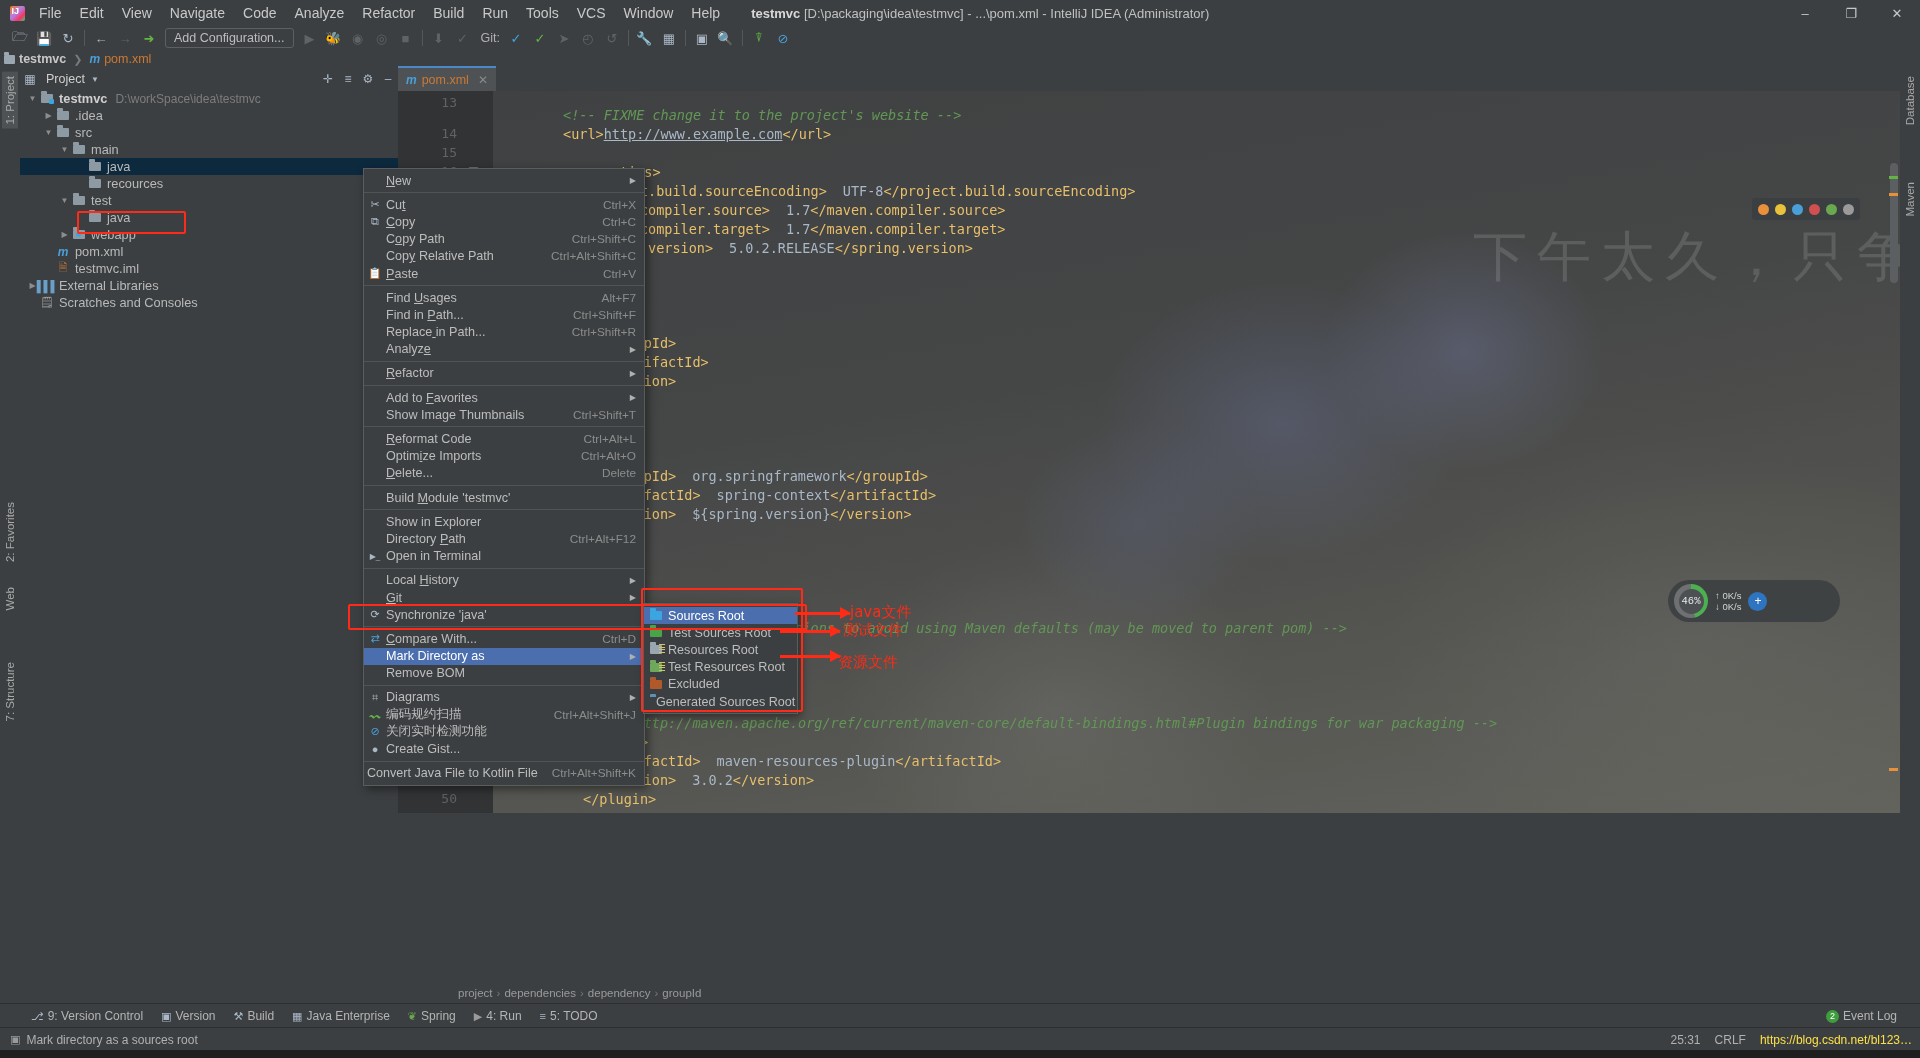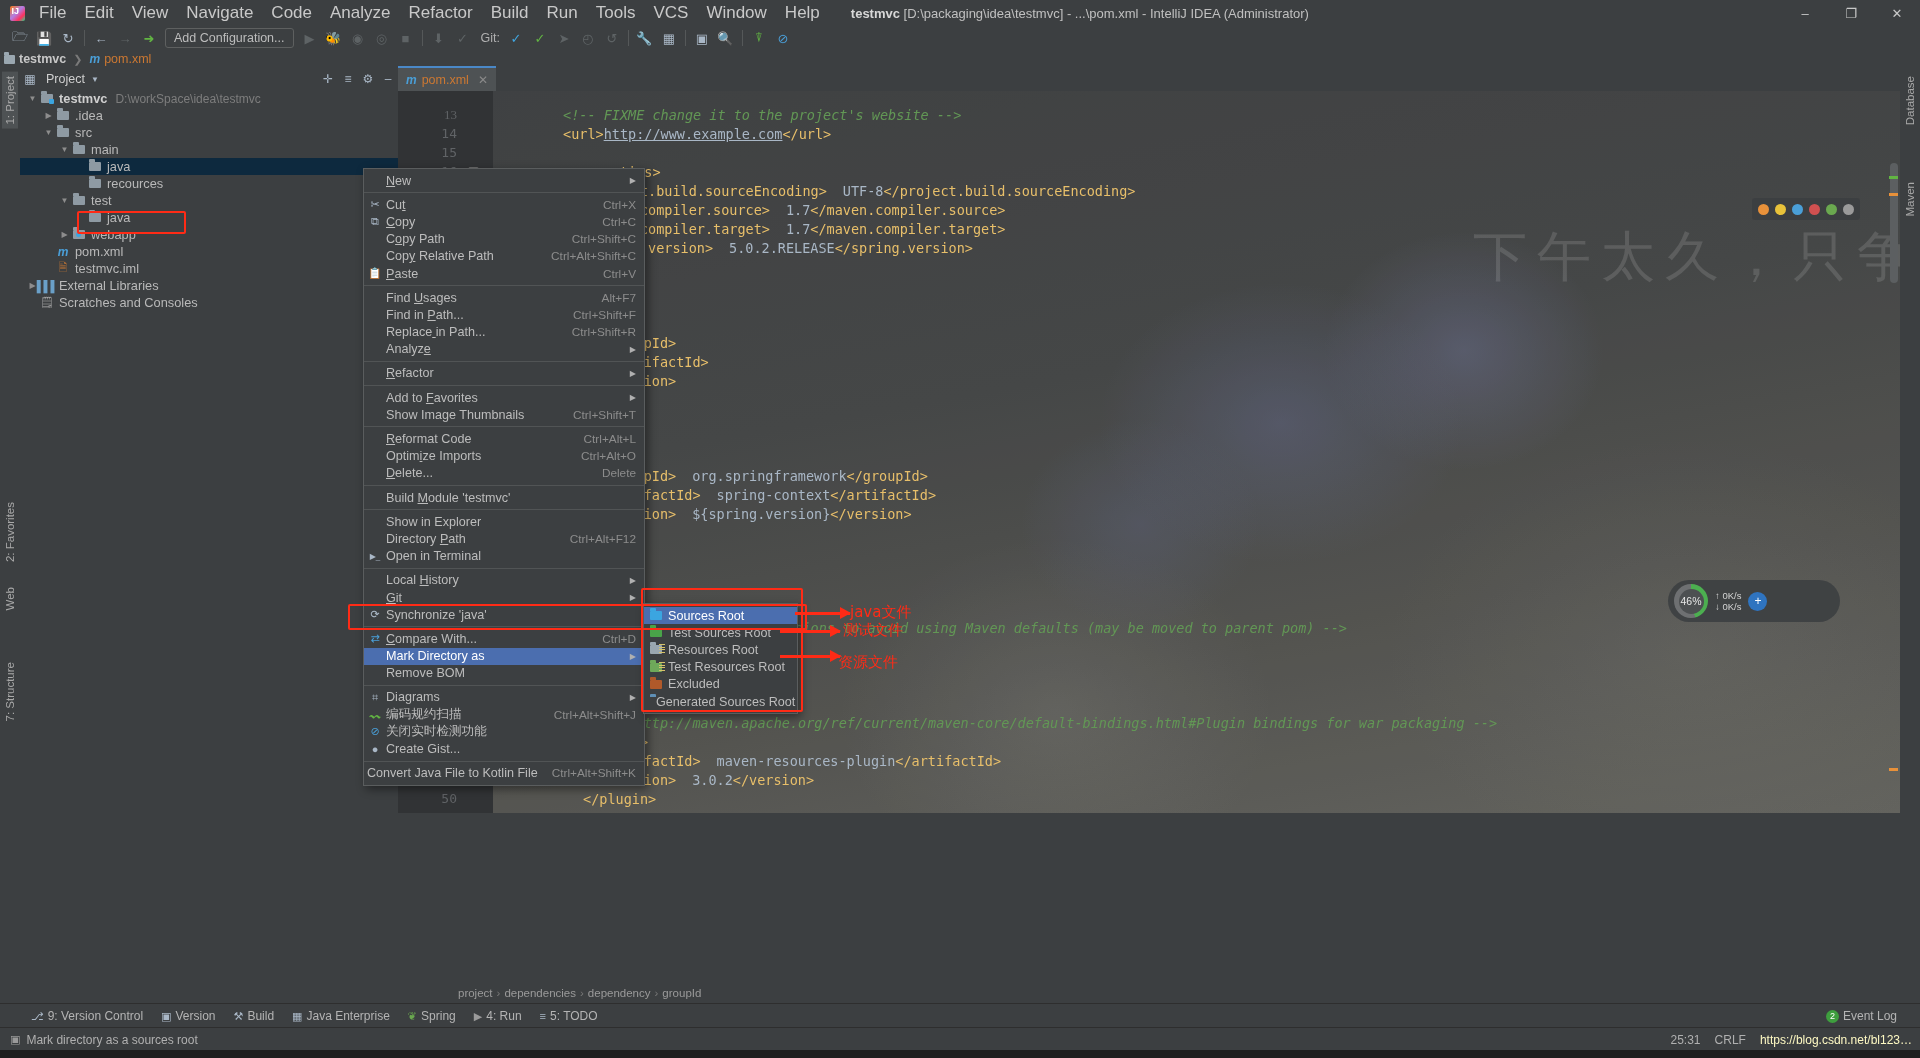--- a/index.html
+++ b/index.html
@@ -9,21 +9,21 @@
     font-size:13px;color:#bbbbbb;
     -webkit-font-smoothing:antialiased;
   }
   .abs{position:absolute;}
 
   
   #titlebar{left:0;top:0;width:1920px;height:26px;background:#3c3f41;display:flex;align-items:center;}
   #app-logo{width:26px;height:20px;margin-left:4px;display:flex;align-items:center;justify-content:center;}
   .logo-sq{width:15px;height:15px;background:linear-gradient(135deg,#f97a12 0%,#b07ee7 45%,#fe315d 75%,#21d789 100%);border-radius:2px;position:relative;}
   .logo-sq:after{content:"IJ";position:absolute;left:2px;top:0px;font-size:9px;color:#fff;font-weight:bold;}
-  .menu-item{padding:3px 9px;color:#c9c9c9;font-size:17px;cursor:default;}
+  .menu-item{padding:3px 9px;color:#c9c9c9;font-size:14px;cursor:default;}
   #win-title{margin-left:22px;font-size:13px;color:#c0c0c0;}
   #win-title b{font-weight:bold;color:#d8d8d8;}
   #win-btns{position:absolute;right:0;top:0;height:26px;display:flex;align-items:center;}
   .win-btn{width:46px;height:26px;display:flex;align-items:center;justify-content:center;color:#c8c8c8;font-size:13px;}
 
   
   #toolbar{left:0;top:26px;width:1920px;height:24px;background:#3c3f41;display:flex;align-items:center;border-bottom:1px solid #2b2b2b;}
   .tb{width:24px;height:22px;display:flex;align-items:center;justify-content:center;color:#a9b7c6;font-size:13px;}
   .tb.dim{color:#5e6365;}
   .tb-sep{width:1px;height:16px;background:#555859;margin:0 4px;}
@@ -96,21 +96,21 @@
       linear-gradient(170deg,#434547 0%,#4a4c4c 40%,#5a5a56 70%,#6d6d67 100%);
     opacity:.86;}
   #wm{position:absolute;left:980px;top:130px;font-size:54px;color:rgba(255,255,255,.13);letter-spacing:10px;white-space:nowrap;font-family:"DejaVu Sans",sans-serif;}
 
   
   #inspect{position:absolute;right:40px;top:130px;height:22px;background:rgba(60,63,65,.92);border-radius:3px;display:flex;align-items:center;padding:0 6px;gap:6px;}
   .idot{width:11px;height:11px;border-radius:50%;}
 
   
   #donut{position:absolute;right:60px;top:512px;width:160px;height:42px;background:rgba(60,63,65,.9);border-radius:21px;display:flex;align-items:center;padding:0 6px;gap:7px;}
-  #donutc{width:34px;height:34px;border-radius:50%;background:conic-gradient(#4caf50 0% 46%, #6e7072 46% 100%);display:flex;align-items:center;justify-content:center;}
+  #donutc{width:34px;height:34px;border-radius:50%;background:conic-gradient(#4caf50 0% 46%, #6e7072 46% 100%);display:flex;align-items:center;justify-content:center;font-family:Liberation Mono, monospace;}
   #donutc span{width:25px;height:25px;border-radius:50%;background:#4d5052;color:#e6e6e6;font-size:10.5px;display:flex;align-items:center;justify-content:center;}
   .netrow{font-size:9.5px;color:#d4d4d4;line-height:11px;}
   #netplus{width:19px;height:19px;border-radius:50%;background:#2f74c0;color:#fff;font-size:12px;display:flex;align-items:center;justify-content:center;}
 
   
   #vscroll{position:absolute;right:2px;top:95px;width:8px;height:120px;background:#5c5f61;border-radius:4px;}
   .marker{position:absolute;right:2px;width:9px;height:3px;}
 
   
   #ctxmenu{left:363px;top:168px;width:280px;background:#3c3f41;border:1px solid #5a5d5e;box-shadow:3px 3px 9px rgba(0,0,0,.45);padding:3px 0;}
@@ -350,21 +350,21 @@
 <div class="abs" id="editorarea">
   <div id="tabbar">
     <div id="tab-pom">
       <span class="m-ico">m</span>
       <span class="tname2">pom.xml</span>
       <span class="tab-x">✕</span>
     </div>
   </div>
 
   <div id="gutter">
-      <div class="lnum" style="top: 16px; font-family: Liberation Serif, serif;">13</div>
+      <div class="lnum" style="top: 4px;">13</div>
       <div class="lnum" style="top: 35px;">14</div>
       <div class="lnum" style="top: 54px;">15</div>
       <div class="lnum" style="top: 73px;">16</div>
       <div class="foldmark" style="top: 76px;">−</div>
       <div class="lnum" style="top: 92px;">17</div>
       <div class="lnum" style="top: 111px;">18</div>
       <div class="lnum" style="top: 130px;">19</div>
       <div class="lnum" style="top: 149px;">20</div>
       <div class="lnum" style="top: 244px;">28</div>
       <div class="lnum" style="top: 263px;">29</div>
@@ -688,16 +688,16 @@
 </div>
 
 <div class="abs" id="statusbar">
   <span style="width:10px"></span>
   <span style="color:#9a9a9a;font-size:11px">▣</span>
   <span style="width:6px"></span>
   <span>Mark directory as a sources root</span>
   <div id="sb-right">
     <span>25:31</span>
     <span>CRLF</span>
-    <span style="color:#fef9c3">https://blog.csdn.net/bl123…</span>
+    <span style="color:#fde047">https://blog.csdn.net/bl123…</span>
   </div>
 </div>
 <div class="abs" id="taskbar"></div>
 
 </body></html>

